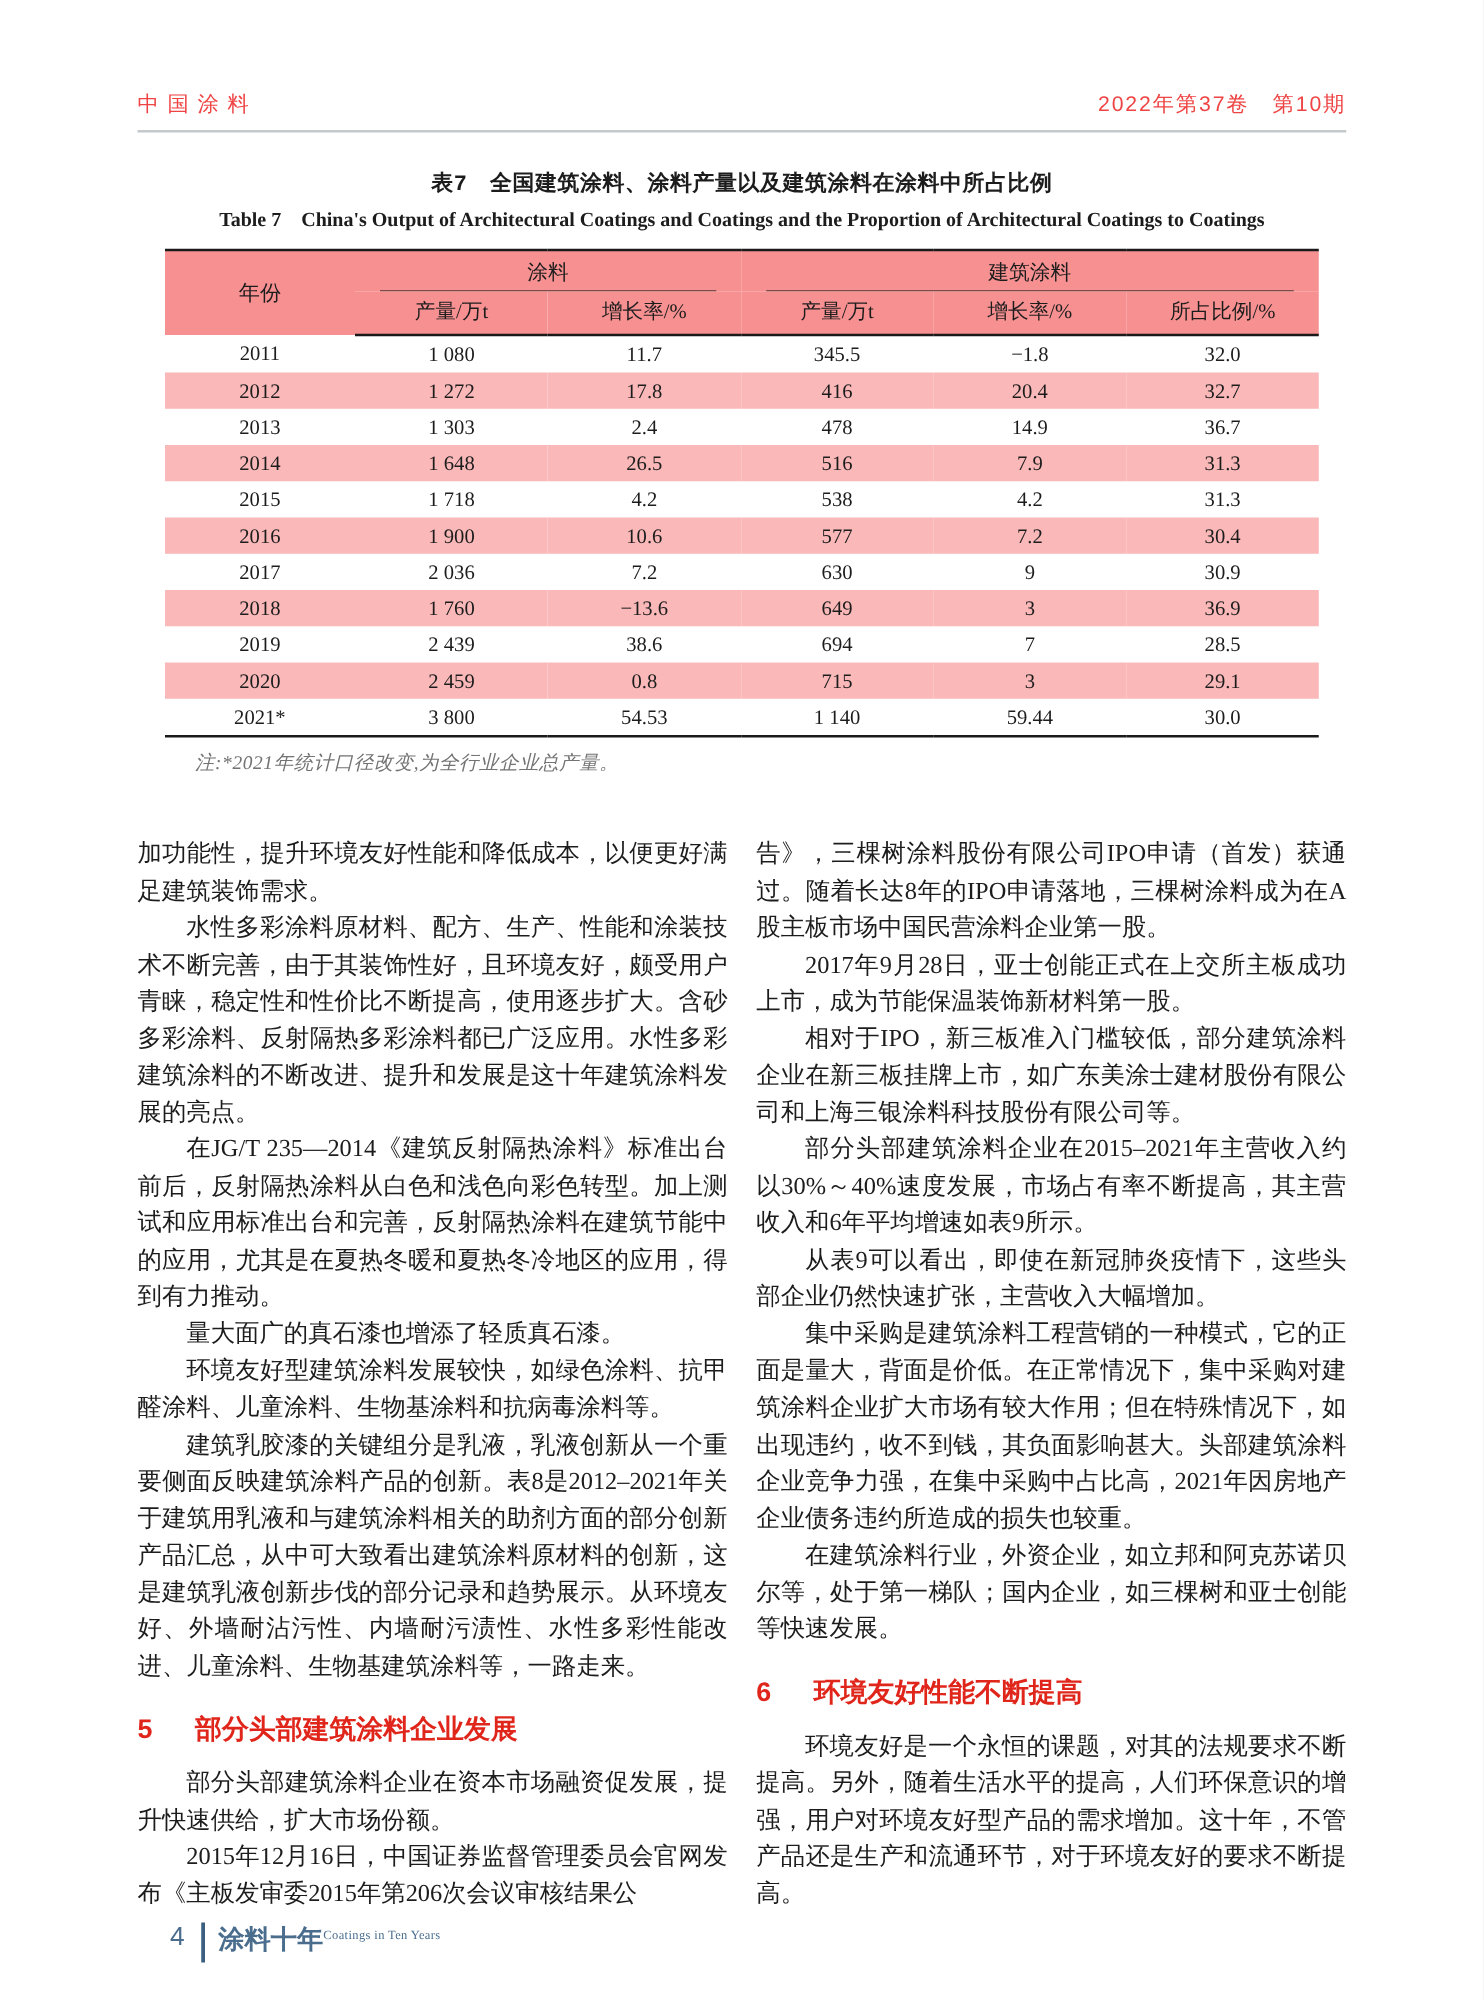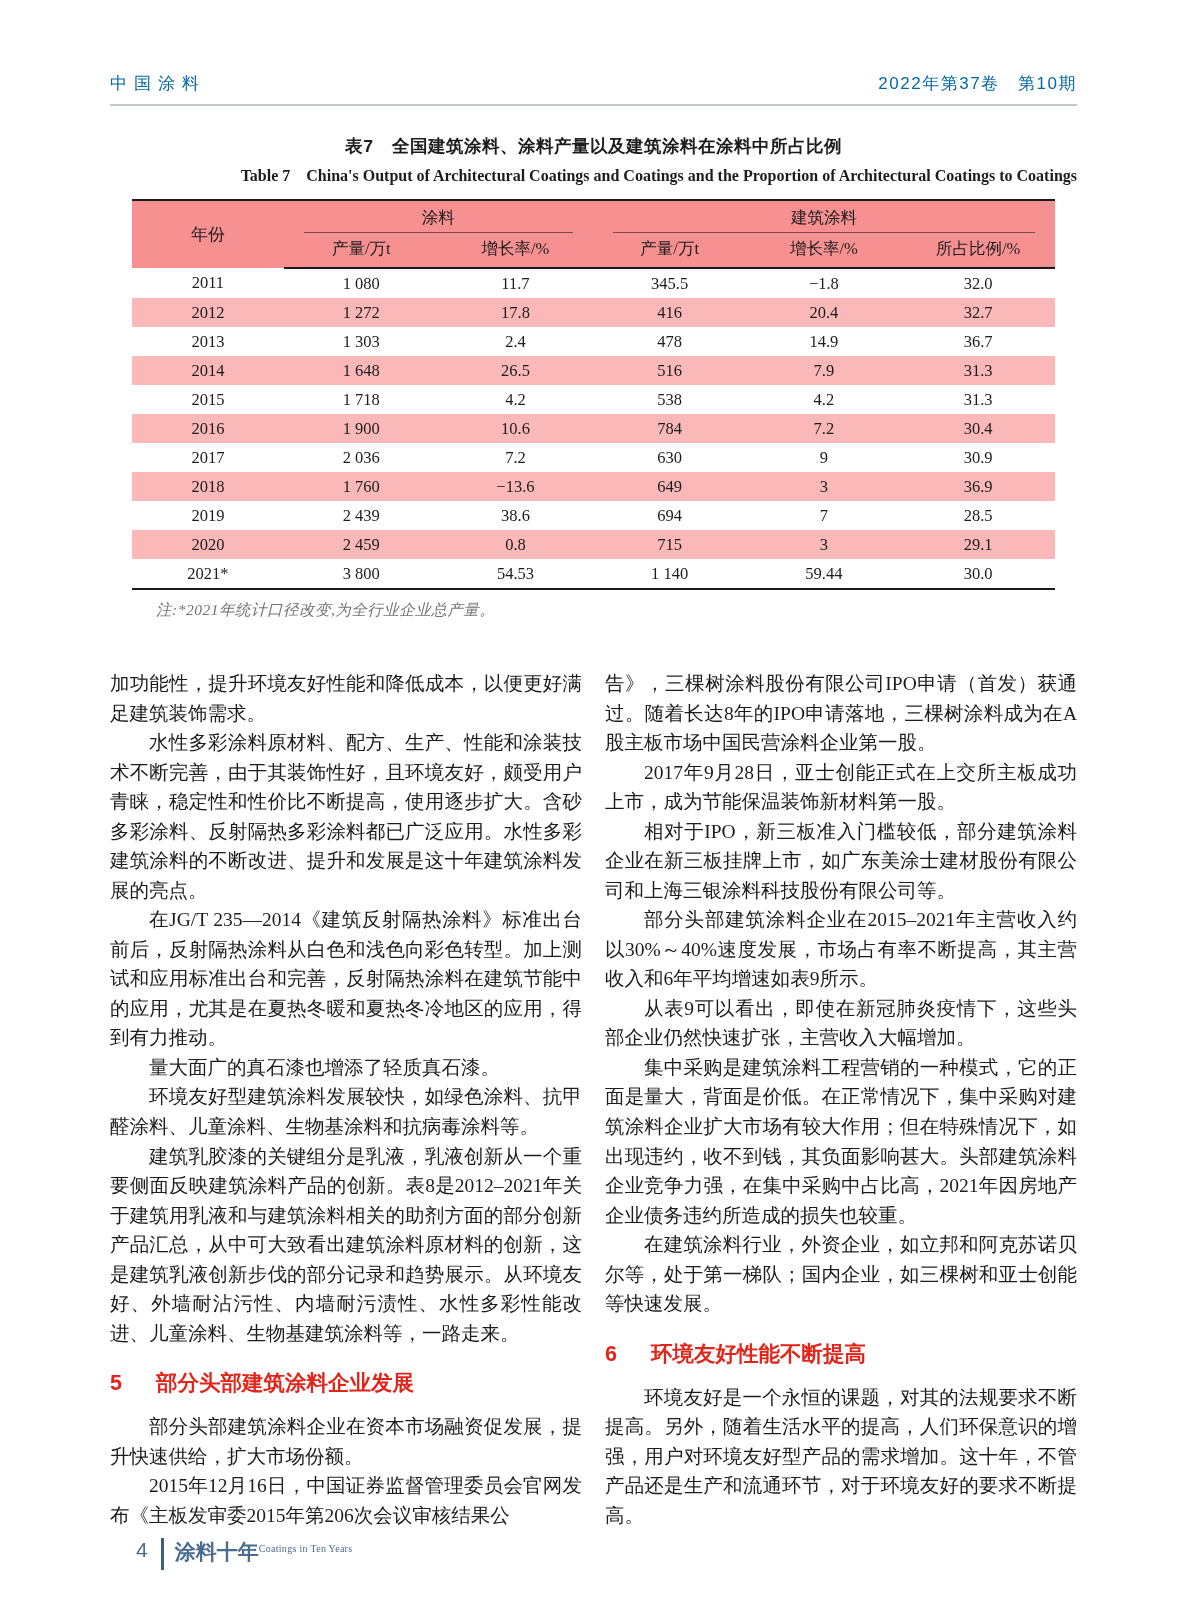--- a/index.html
+++ b/index.html
@@ -6,31 +6,31 @@
   .page{
     width:1187px;height:1600px;margin:0 auto;position:relative;
     background:#ffffff;box-sizing:border-box;padding:0 110px;
     font-family:"Liberation Serif","DejaVu Serif",serif;color:#1c1c1c;
     overflow:hidden;
   }
   
   .page-header{
     display:flex;justify-content:space-between;align-items:flex-end;
     padding-top:72px;padding-bottom:9px;border-bottom:2px solid #c4c9cc;
-    color:#0369a1;font-size:17px;font-family:"Liberation Sans","DejaVu Sans",sans-serif;
+    color:#ef4444;font-size:17px;font-family:"Liberation Sans","DejaVu Sans",sans-serif;
   }
   .journal-name{letter-spacing:7px;}
   .issue-info{letter-spacing:1.5px;}
   
   .table-block{margin-top:28px;}
   .tbl-title-cn{
     text-align:center;font-family:Liberation Mono, monospace;
     font-weight:bold;font-size:17.5px;letter-spacing:.5px;
   }
-  .tbl-title-en{text-align:right;font-weight:bold;font-size:16px;margin-top:8px;}
+  .tbl-title-en{text-align:center;font-weight:bold;font-size:16px;margin-top:8px;}
   table.data-table{
     border-collapse:collapse;width:95.5%;margin:12px auto 0;table-layout:fixed;
     border-top:2px solid #1a1a1a;border-bottom:2px solid #1a1a1a;
   }
   table.data-table col.c-year{width:16.5%;}
   thead{background:#f79091;}
   thead tr.h2 th{border-bottom:2px solid #1a1a1a;}
   thead th{font-weight:normal;font-size:16.5px;padding:0;vertical-align:middle;}
   thead th.year-th{font-size:17px;}
   .group-label{margin:0 20px;padding:6px 0 3px;border-bottom:1px solid #7c4b4b;}
@@ -138,21 +138,21 @@
             <td>1 718</td>
             <td>4.2</td>
             <td>538</td>
             <td>4.2</td>
             <td>31.3</td>
           </tr>
           <tr>
             <td>2016</td>
             <td>1 900</td>
             <td>10.6</td>
-            <td>784</td>
+            <td>577</td>
             <td>7.2</td>
             <td>30.4</td>
           </tr>
           <tr>
             <td>2017</td>
             <td>2 036</td>
             <td>7.2</td>
             <td>630</td>
             <td>9</td>
             <td>30.9</td>

